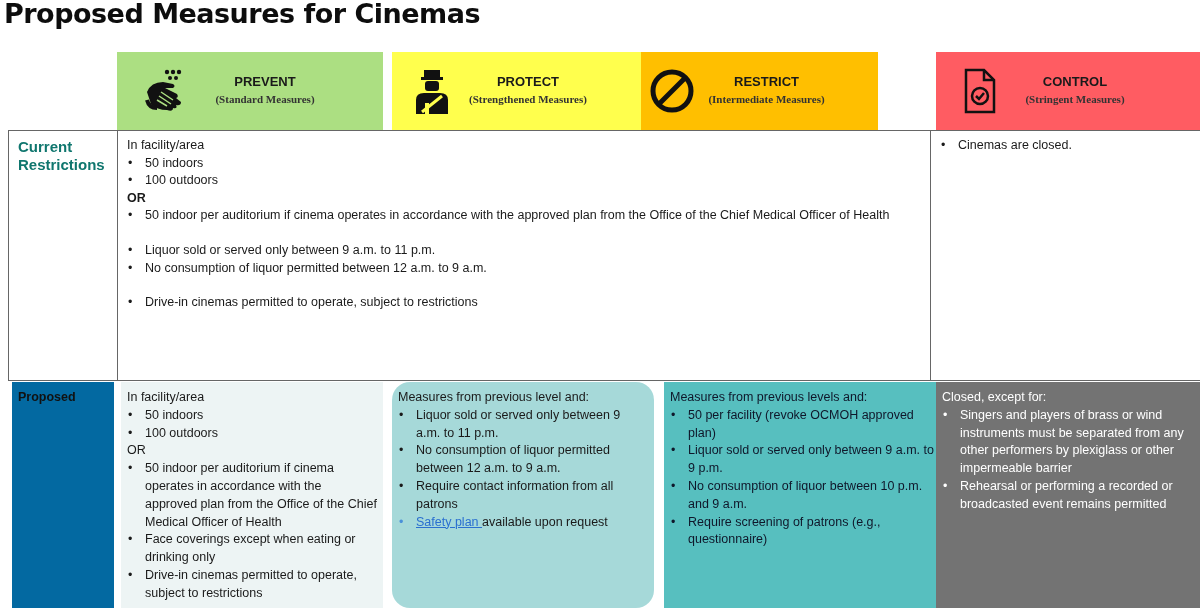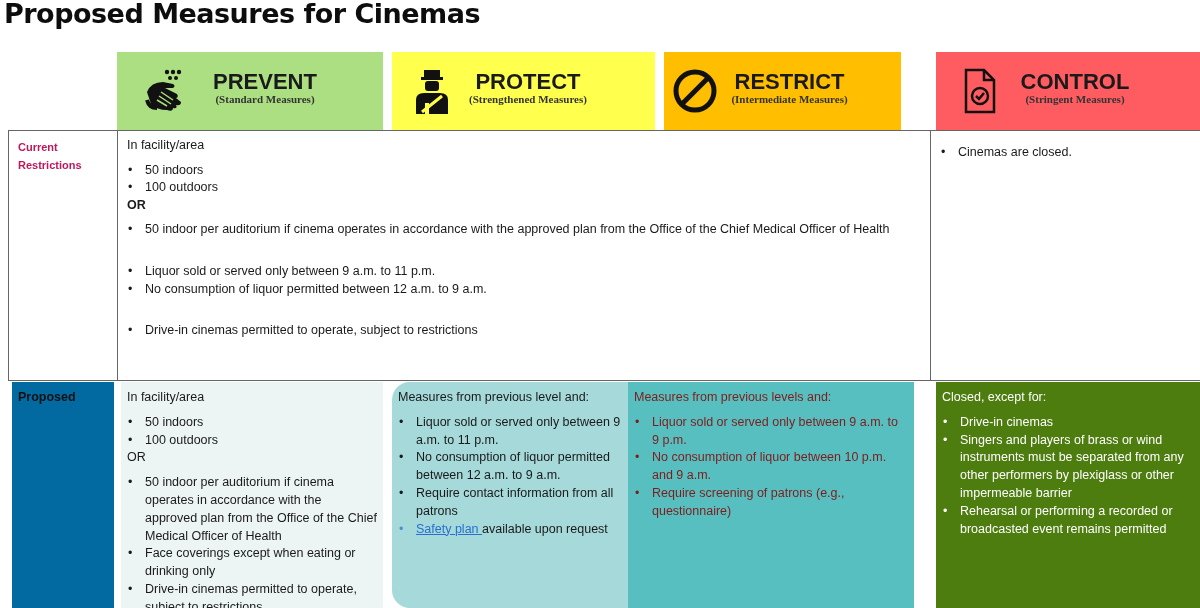--- a/index.html
+++ b/index.html
@@ -11,69 +11,69 @@
     font-family: "DejaVu Sans", sans-serif; font-weight: bold;
     font-size: 27px; color: #0d0d0d; letter-spacing: -0.5px;
   }
 
   .hdr {
     position: absolute; top: 52px; height: 78px;
     display: flex; align-items: center;
   }
   .hdr .icon { position: absolute; left: 26px; top: 16px; width: 46px; height: 46px; }
   .hdr .text { position: absolute; left: 0; right: 0; top: 20px; text-align: center; }
-  .hdr .name { font-weight: bold; font-size: 22px; color: #1a1a1a; line-height: 20px; }
+  .hdr .name { font-weight: bold; font-size: 13px; color: #1a1a1a; line-height: 20px; }
   .hdr .sub { font-weight: bold; font-size: 11px; color: #333; line-height: 15px; font-family: Liberation Serif, serif; }
   .hdr-prevent { left: 117px; width: 266px; background: #acdf82; }
   .hdr-protect { left: 392px; width: 263px; background: #ffff4d; }
-  .hdr-restrict { left: 664px; width: 237px; background: #ffbf00; }
+  .hdr-restrict { left: 641px; width: 237px; background: #ffbf00; }
   .hdr-control { left: 936px; width: 264px; background: #ff5c62; padding-left: 33px; }
   .hdr-prevent .text { left: 30px; }
   .hdr-protect .text { left: 9px; }
   .hdr-restrict .text { left: 14px; }
   .hdr-control .text { left: 14px; }
 
   
   .cur-row {
     position: absolute; left: 8px; top: 130px; width: 1192px; height: 251px;
     border-top: 1.5px solid #666; border-left: 1.5px solid #666; border-bottom: 1.5px solid #666;
   }
   .cur-label {
     position: absolute; left: 0; top: 0; width: 109px; height: 100%;
     border-right: 1.5px solid #666; padding: 7px 0 0 9px;
-    font-weight: bold; font-size: 11px; line-height: 18px; color: #be185d;
+    font-weight: bold; font-size: 15px; line-height: 18px; color: #0f766e;
   }
   .cur-main {
     position: absolute; left: 110px; top: 0; width: 812px; height: 100%;
     border-right: 1.5px solid #666; padding: 6px 0 0 8px;
     font-size: 12.5px; line-height: 17.6px; color: #1a1a1a;
   }
   .cur-control {
     position: absolute; left: 923px; top: 0; right: 0; height: 100%;
     padding: 6px 0 0 8px; font-size: 12.5px; line-height: 17.6px;
   }
 
-  ul.bl { list-style: none; margin-top: 7px; }
+  ul.bl { list-style: none; }
   ul.bl li { position: relative; padding-left: 18px; }
   ul.bl li::before { content: "\2022"; position: absolute; left: 1px; top: 0; }
   .or-bold { font-weight: bold; }
   .gap { height: 17px; }
 
   
   .prop-cell {
     position: absolute; top: 382px; height: 226px;
     font-size: 12.5px; line-height: 17.8px; padding: 7px 6px 0 6px;
   }
   .prop-label {
     left: 12px; width: 102px; background: #0369a1; font-weight: bold; padding-left: 6px; color: #111;
   }
   .prop-prevent { left: 121px; width: 262px; background: #edf4f4; color: #1a1a1a; }
   .prop-protect { left: 392px; width: 262px; background: #a6d9d9; color: #1a1a1a; border-radius: 18px; }
-  .prop-restrict { left: 628px; width: 286px; background: #57bfbf; color: #7f1d1d; }
-  .prop-control { left: 936px; width: 264px; background: #4d7c0f; color: #ffffff; }
+  .prop-restrict { left: 664px; width: 286px; background: #57bfbf; color: #0f172a; }
+  .prop-control { left: 936px; width: 264px; background: #737373; color: #ffffff; }
 
   .link { color: #2a6fd0; text-decoration: underline; }
   .link-bullet::before { color: #4a90d9; }
 </style>
 </head>
 <body>
 
 <div class="title">Proposed Measures for Cinemas</div>
 
 <div class="hdr hdr-prevent">
@@ -186,26 +186,26 @@
     <li>Liquor sold or served only between 9 a.m. to 11 p.m.</li>
     <li>No consumption of liquor permitted between 12 a.m. to 9 a.m.</li>
     <li>Require contact information from all patrons</li>
     <li class="link-bullet"><span class="link">Safety plan </span><span>available upon request</span></li>
   </ul>
 </div>
 
 <div class="prop-cell prop-restrict">
   <div>Measures from previous levels and:</div>
   <ul class="bl">
+    <li>50 per facility (revoke OCMOH approved plan)</li>
     <li>Liquor sold or served only between 9 a.m. to 9 p.m.</li>
     <li>No consumption of liquor between 10 p.m. and 9 a.m.</li>
     <li>Require screening of patrons (e.g., questionnaire)</li>
   </ul>
 </div>
 
 <div class="prop-cell prop-control">
   <div>Closed, except for:</div>
   <ul class="bl">
-    <li>Drive-in cinemas</li>
     <li>Singers and players of brass or wind instruments must be separated from any other performers by plexiglass or other impermeable barrier</li>
     <li>Rehearsal or performing a recorded or broadcasted event remains permitted</li>
   </ul>
 </div>
 
 </body></html>

